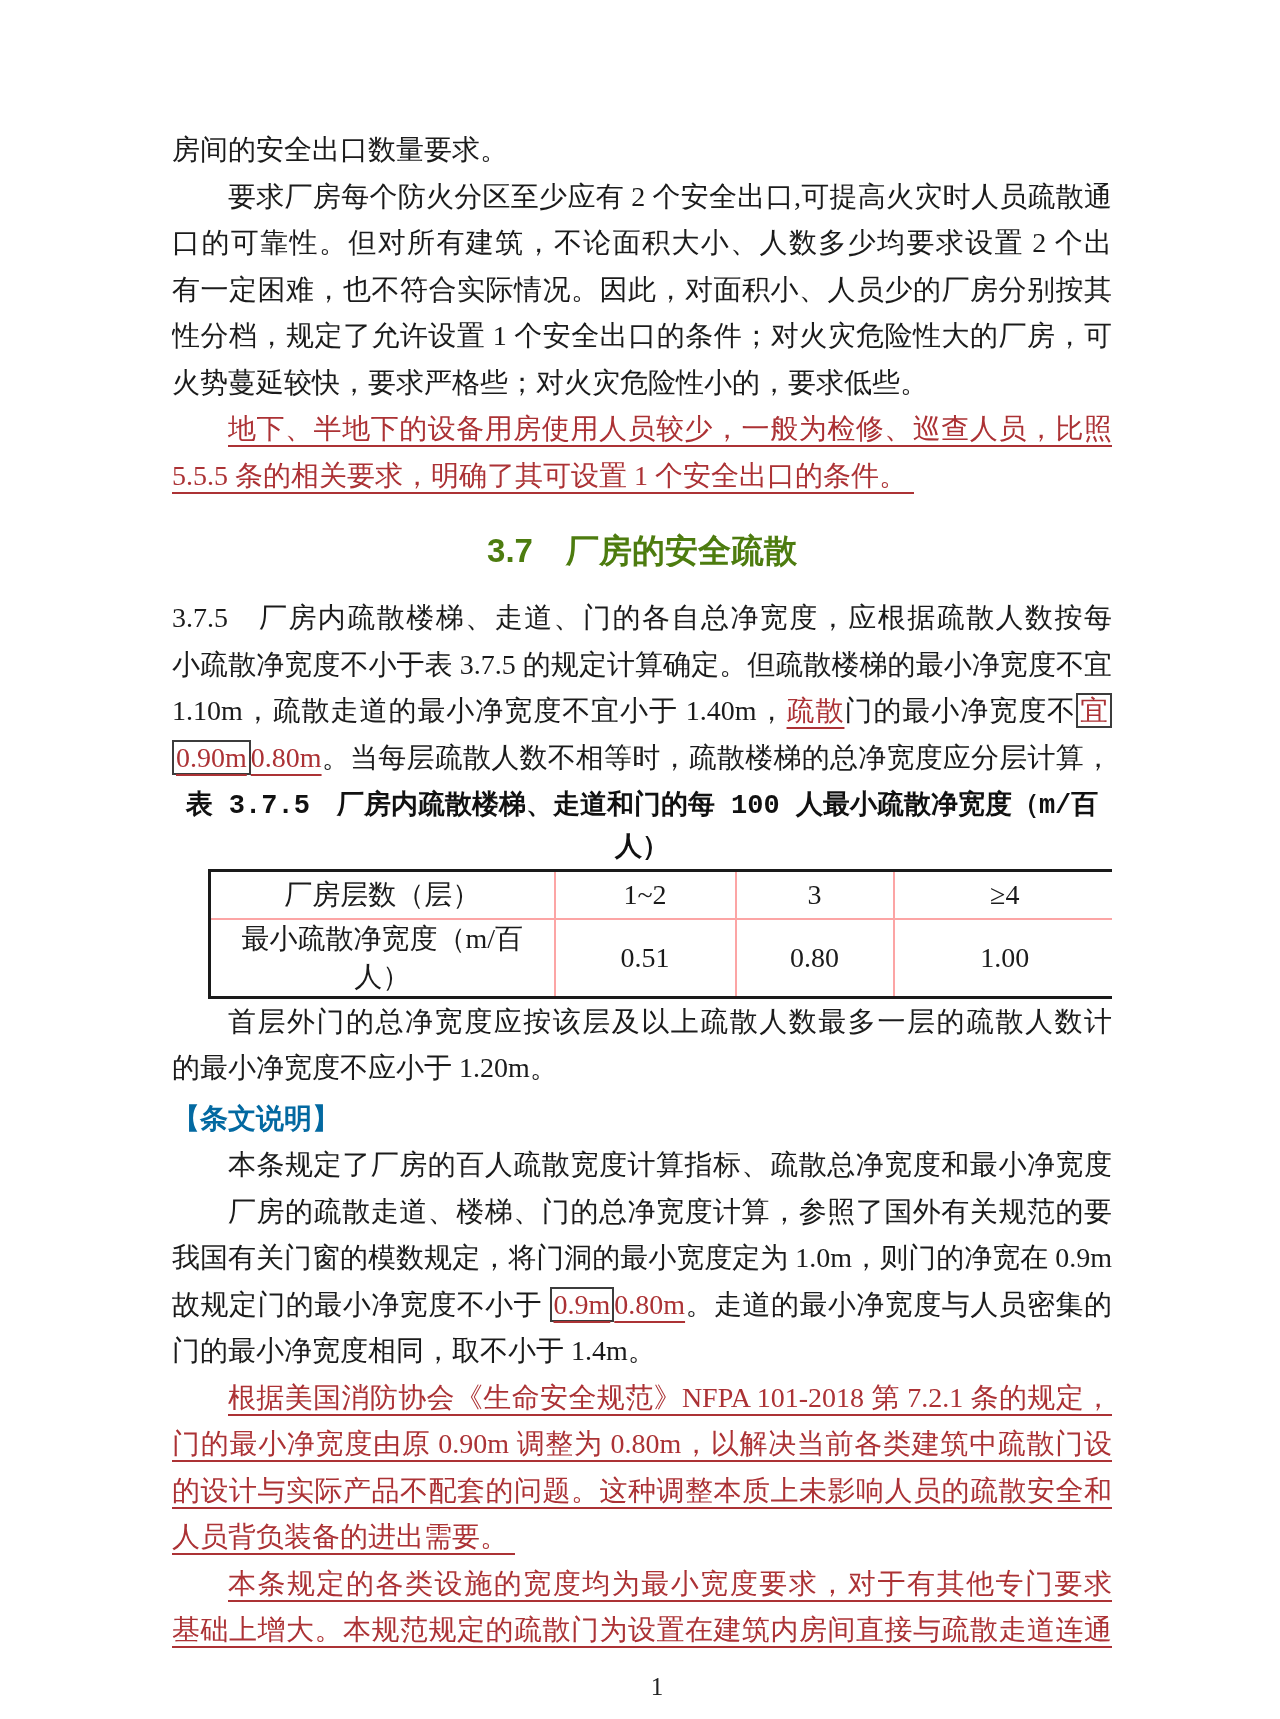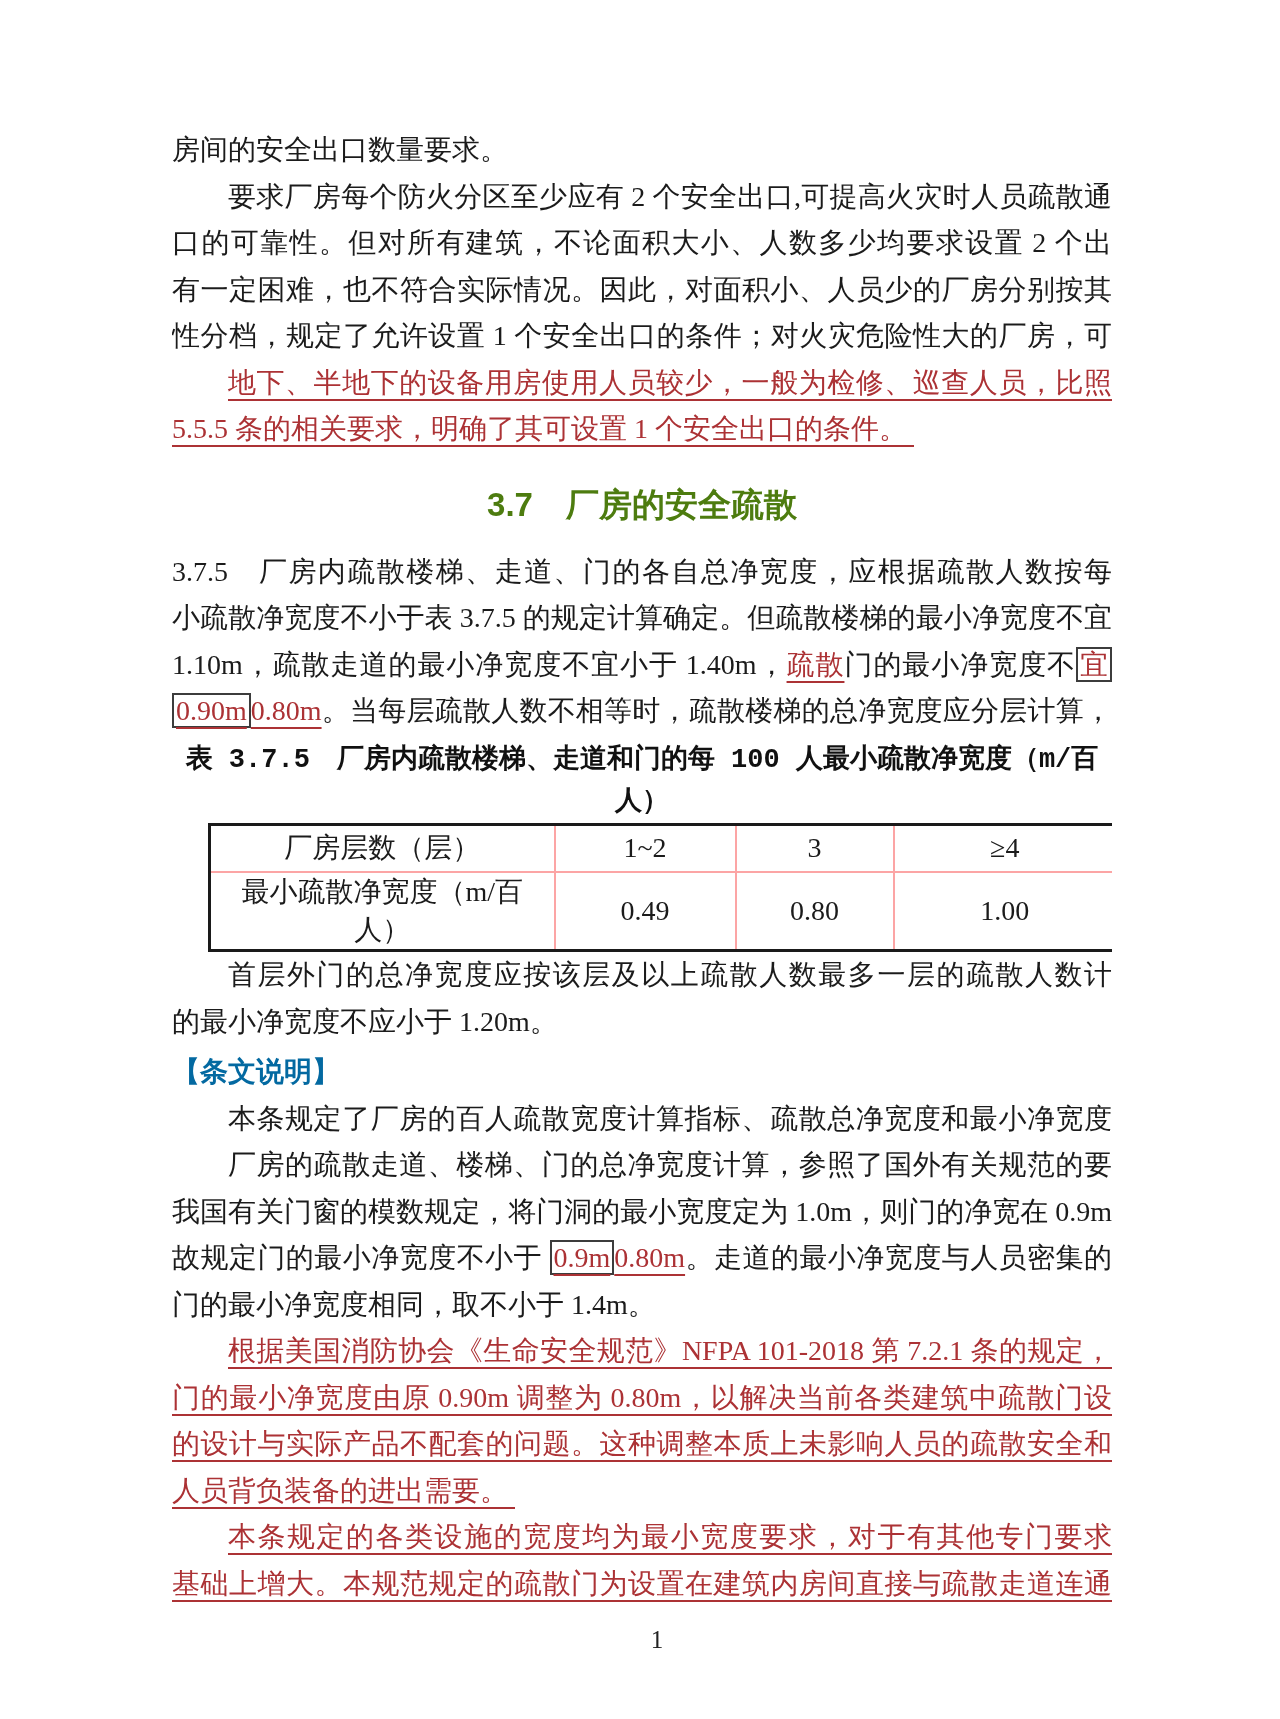--- a/index.html
+++ b/index.html
@@ -116,20 +116,21 @@
 
   <div>
     <div class="line short">房间的安全出口数量要求。</div>
   </div>
 
   <div>
     <div class="line ind">要求厂房每个防火分区至少应有 2 个安全出口,可提高火灾时人员疏散通道和出</div>
     <div class="line">口的可靠性。但对所有建筑，不论面积大小、人数多少均要求设置 2 个出口，有时会</div>
     <div class="line">有一定困难，也不符合实际情况。因此，对面积小、人员少的厂房分别按其火灾危险</div>
     <div class="line">性分档，规定了允许设置 1 个安全出口的条件；对火灾危险性大的厂房，可燃物多、</div>
+    <div class="line short">火势蔓延较快，要求严格些；对火灾危险性小的，要求低些。</div>
   </div>
 
   <div>
     <div class="line ind red-line">地下、半地下的设备用房使用人员较少，一般为检修、巡查人员，比照本规范第</div>
     <div class="line short red-line">5.5.5 条的相关要求，明确了其可设置 1 个安全出口的条件。&nbsp;</div>
   </div>
 
   <div class="section-heading">3.7　厂房的安全疏散</div>
 
   <div>
@@ -154,21 +155,21 @@
     </colgroup>
     <tbody>
       <tr>
         <td>厂房层数（层）</td>
         <td>1~2</td>
         <td>3</td>
         <td>≥4</td>
       </tr>
       <tr>
         <td>最小疏散净宽度（m/百人）</td>
-        <td>0.49</td>
+        <td>0.51</td>
         <td>0.80</td>
         <td>1.00</td>
       </tr>
     </tbody>
   </table>
 
   <div>
     <div class="line ind">首层外门的总净宽度应按该层及以上疏散人数最多一层的疏散人数计算，且该门</div>
     <div class="line short">的最小净宽度不应小于 1.20m。</div>
   </div>

